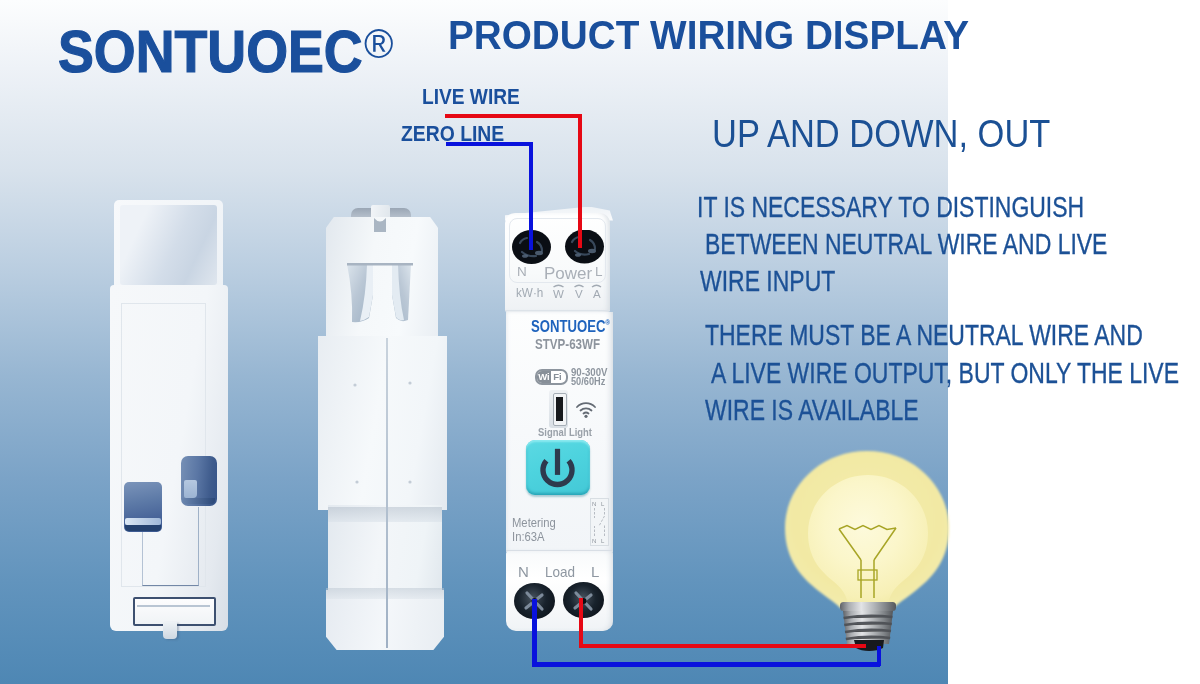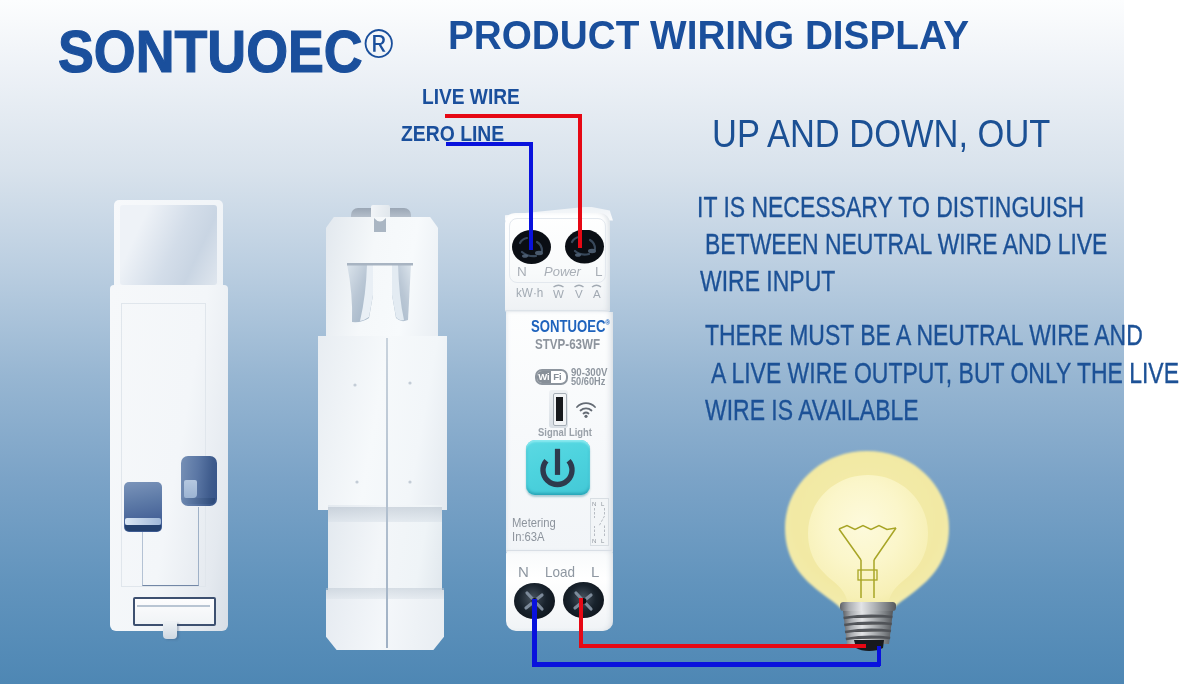--- a/index.html
+++ b/index.html
@@ -1,17 +1,17 @@
 <!DOCTYPE html>
 <html><head>
 <meta charset="utf-8">
 <style>
   html,body{margin:0;padding:0;}
   body{width:1200px;height:684px;overflow:hidden;font-family:"Liberation Sans",sans-serif;}
-  #stage{position:absolute;top:0;left:0;width:1124px;height:684px;
+  #stage{position:absolute;top:0;left:0;width:948px;height:684px;
     background:linear-gradient(180deg,#fcfdfe 0%,#eef2f7 10%,#d8e2ec 25%,#b9cde0 40%,#97b6d2 55%,#7ba3c7 70%,#6294bd 85%,#4e87b4 100%);}
   .abs{position:absolute;}
   .blue{color:#1a4f9c;}
   .txtline{font-size:29px;color:#1c5196;-webkit-text-stroke:0.35px #1c5196;transform:scaleX(0.792);transform-origin:left top;white-space:nowrap;line-height:33px;}
 </style>
 </head>
 <body>
 <div id="stage">
 
   <div class="abs blue" style="left:58px;top:17px;font-size:60px;font-weight:bold;-webkit-text-stroke:1.2px #1a4f9c;transform:scaleX(0.896);transform-origin:left top;white-space:nowrap;">SONTUOEC</div>
@@ -61,21 +61,21 @@
     </g>
     <g fill="#55677c" opacity="0.85">
       <ellipse cx="27" cy="23" rx="4" ry="2.2"></ellipse>
       <ellipse cx="80" cy="21" rx="4" ry="2.2"></ellipse>
       <ellipse cx="13" cy="26" rx="3" ry="1.8"></ellipse>
       <ellipse cx="66" cy="25" rx="3" ry="1.8"></ellipse>
     </g>
   </svg>
 
   <div class="abs" style="left:517px;top:264px;color:#a9afb7;font-size:13.5px;">N</div>
-  <div class="abs" style="left:544px;top:264px;color:#a9afb7;font-size:13px;font-style:italic;">Power</div>
+  <div class="abs" style="left:544px;top:264px;color:#a9afb7;font-size:17px;">Power</div>
   <div class="abs" style="left:595px;top:264px;color:#a9afb7;font-size:13.5px;">L</div>
   <div class="abs" style="left:516px;top:285px;color:#a2aab3;font-size:13px;transform:scaleX(0.9);transform-origin:left top;">kW·h</div>
   <svg class="abs" style="left:550px;top:283px;" width="58" height="18" viewBox="0 0 58 18">
     <g fill="#a2aab3" font-family="Liberation Sans" font-size="11.5">
       <text x="3" y="15">W</text>
         <text x="25" y="15">V</text>
         <text x="43" y="15">A</text>
     </g>
     <g fill="none" stroke="#a2aab3" stroke-width="1.4">
       <path d="M3.5 4 Q8.5 0.5 13.5 4"></path>

